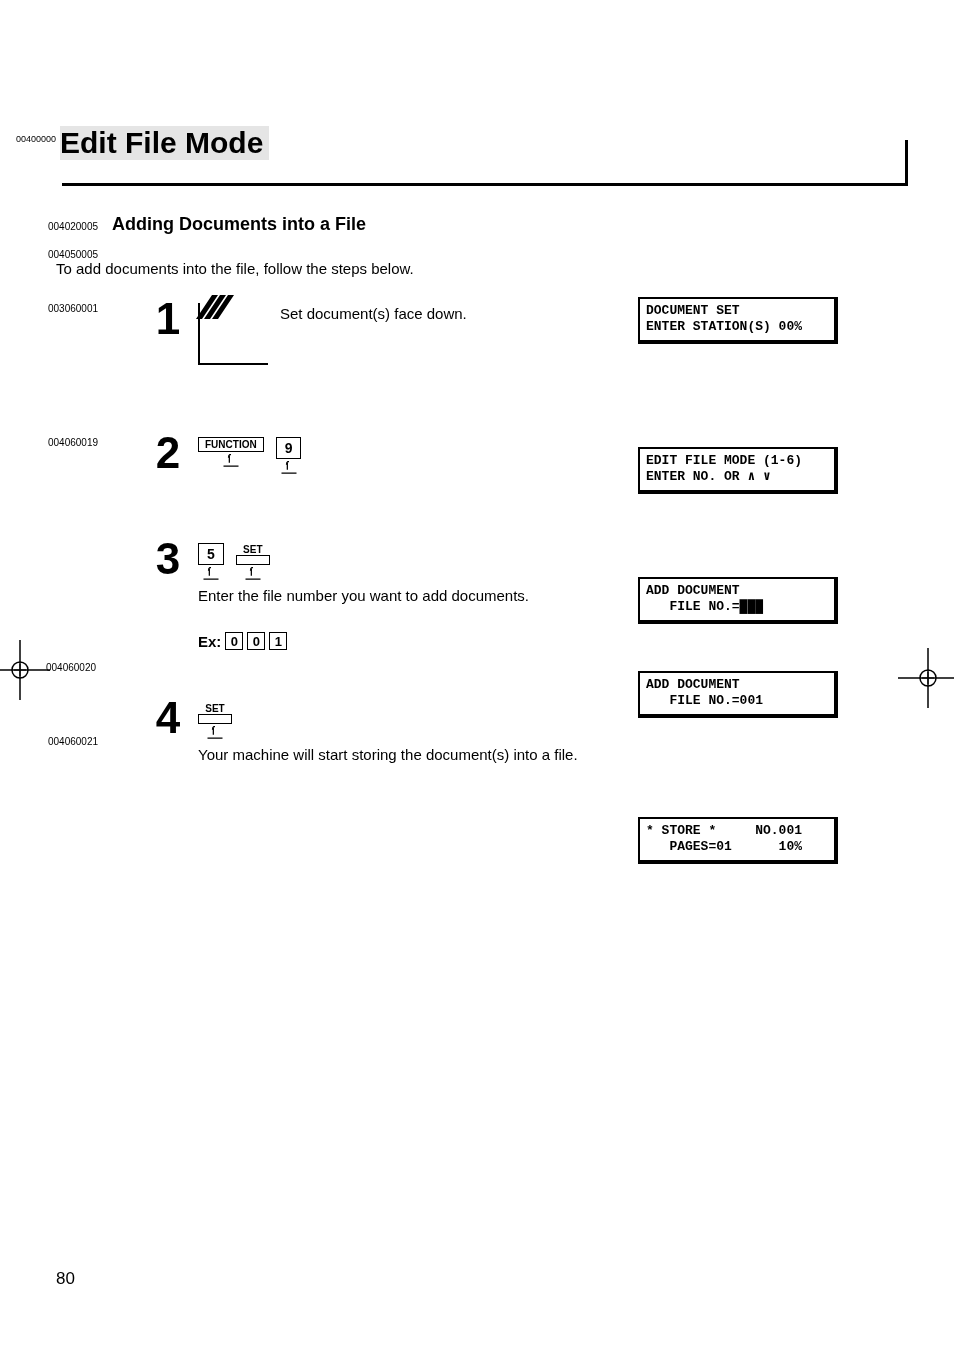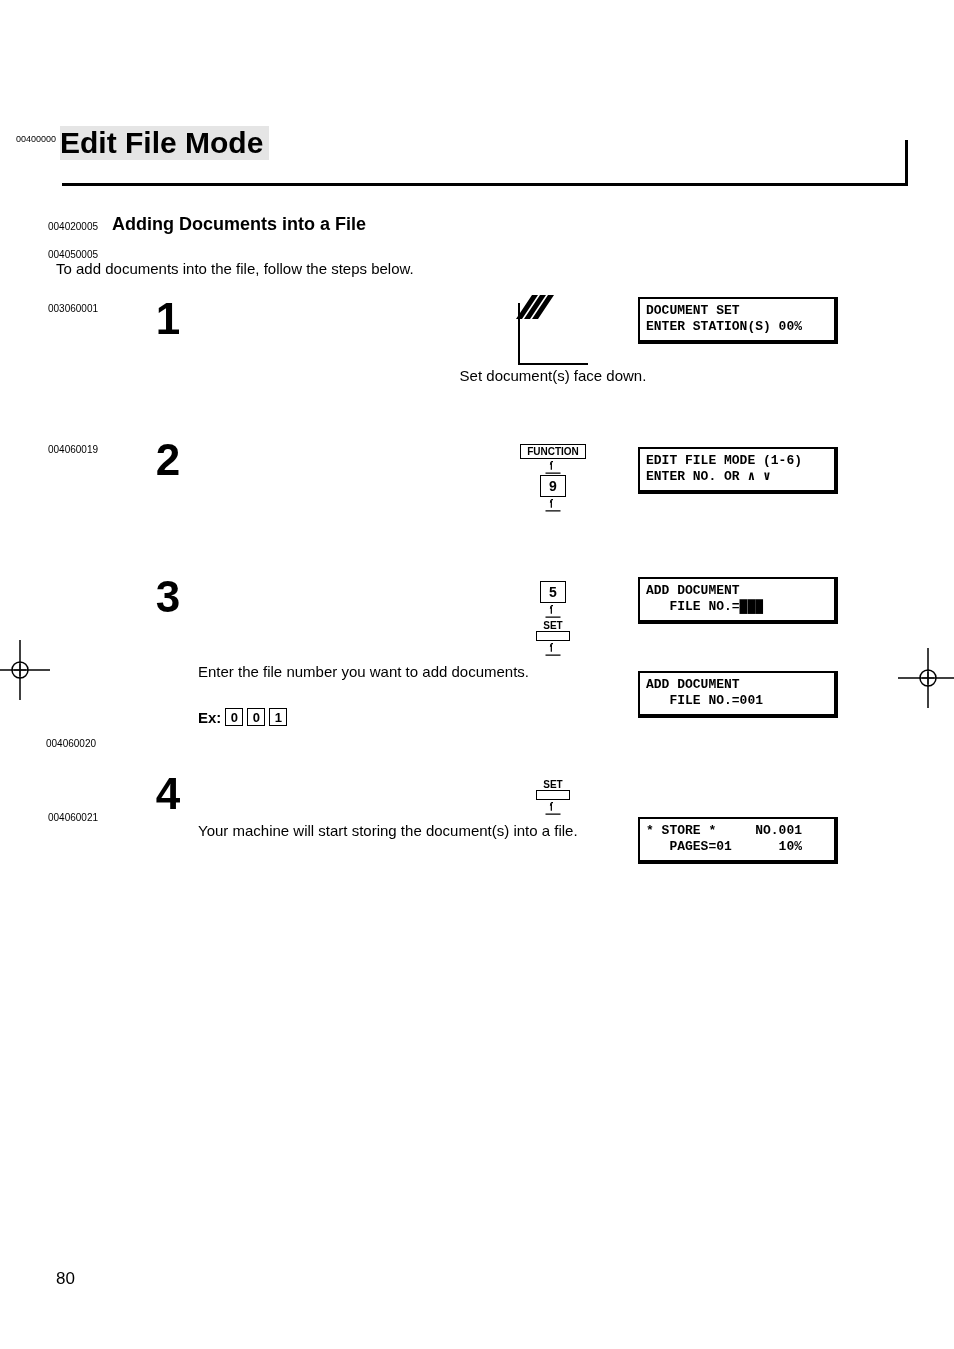--- a/index.html
+++ b/index.html
@@ -90,23 +90,23 @@
     line-height: 1;
   }
   .step .body {
     flex: 1;
     padding-top: 6px;
     font-size: 15px;
     min-width: 0;
   }
   .step .body .icons-row {
     display: flex;
-    align-items: center;
+    align-items: flex-start;
+    gap: 12px;
     margin-bottom: 6px;
-    flex-direction: column;
   }
   .caption { font-size: 15px; margin-top: 2px; }
   .lcd {
     position: absolute;
     right: 70px;
     width: 200px;
     border: 2px solid #000;
     border-right-width: 4px;
     border-bottom-width: 4px;
     padding: 4px 6px;
@@ -216,21 +216,21 @@
           <span class="feeder">
             <svg width="46" height="36" viewBox="0 0 46 36">
               <path d="M2 30 L18 6 L24 6 L8 30 Z M10 30 L26 6 L32 6 L16 30 Z M18 30 L34 6 L40 6 L24 30 Z" fill="#000"></path>
             </svg>
           </span>
           <span class="caption">Set document(s) face down.</span>
         </div>
       </div>
     </div>
 
-    <div class="step" style="margin-top:48px">
+    <div class="step" style="margin-top:60px">
       <span class="side-code">004060019</span>
       <div class="num">2</div>
       <div class="body">
         <div class="icons-row">
           <span class="key">
             <span class="cap">FUNCTION</span>
             <svg class="press" viewBox="0 0 24 16">
                 <path d="M3 14 H21 M10 2 L10 10 M12 0 Q9 0 9 4" stroke="#000" fill="none" stroke-width="1.5"></path>
               </svg>
           </span>

